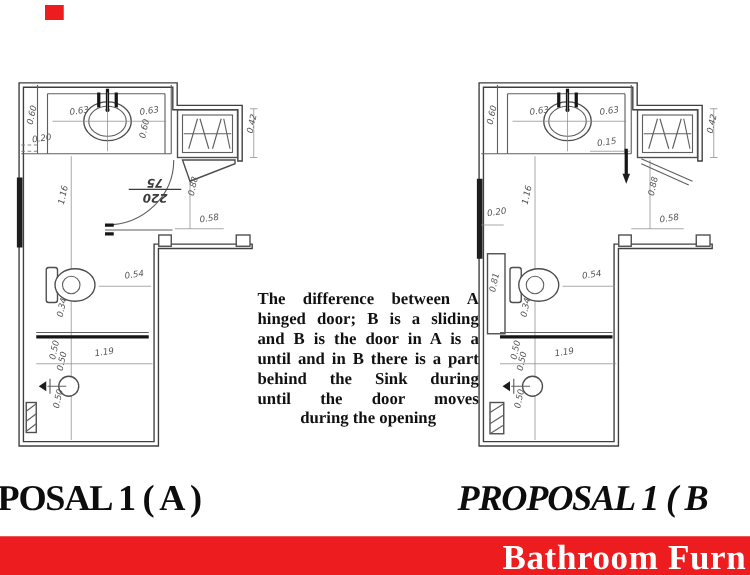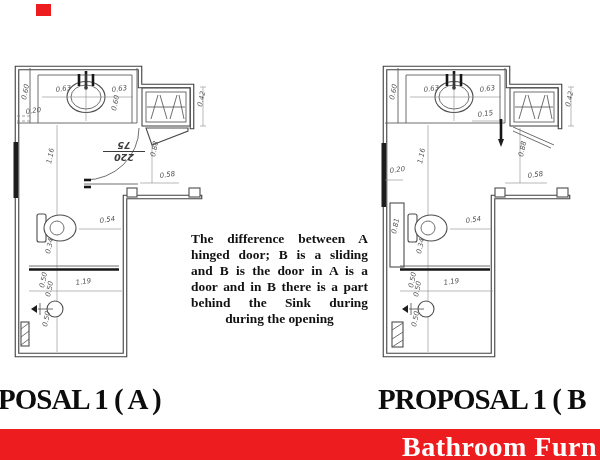--- a/index.html
+++ b/index.html
@@ -14,23 +14,23 @@
   #footer-band{left:0;top:429px;width:600px;height:31px;}
   #footer-brand{
     left:402px;top:431px;white-space:nowrap;
     font-weight:bold;font-size:28px;color:#ffffff;letter-spacing:.5px;
   }
   .plan-title{
     top:383px;white-space:nowrap;font-weight:bold;font-size:29px;color:#0d0d0d;
     letter-spacing:-1px;
   }
   #title-a{left:-2px;}
-  #title-b{left:378px;}
+  #title-b{left:366px;font-style:italic;}
   #description{
-    left:191px;top:231px;width:177px;color:#111;
+    left:206px;top:231px;width:177px;color:#111;
     font-weight:bold;font-size:13.4px;line-height:15.9px;
   }
   #description .dline{text-align:justify;text-align-last:justify;}
   #description .dline.center{text-align:left;text-align-last:center;}
   
   svg .wall-o{stroke:#3f3f3f;stroke-width:4.6;fill:none;stroke-linecap:square;}
   svg .wall-i{stroke:#ffffff;stroke-width:2.4;fill:none;stroke-linecap:square;}
   svg .fix{stroke:#4d4d4d;stroke-width:1.1;fill:#ffffff;}
   svg .thin{stroke:#5f5f5f;stroke-width:.9;fill:none;}
   svg .thin2{stroke:#8c8c8c;stroke-width:.6;fill:none;}
@@ -250,22 +250,23 @@
       <text class="dim" transform="translate(413 288) rotate(-78)">0.50</text>
       <text class="dim" transform="translate(418 297) rotate(-78)">0.50</text>
       <text class="dim" transform="translate(416 327) rotate(-78)">0.50</text>
     </g>
 </svg>
 
 <div id="description" class="abs">
     <div class="dline">The difference between A</div>
     <div class="dline">hinged door; B is a sliding</div>
     <div class="dline">and B is the door in A is a</div>
-    <div class="dline">door and in B there is a part</div>
+    <div class="dline">until and in B there is a part</div>
     <div class="dline">behind the Sink during</div>
+    <div class="dline">until the door moves</div>
     <div class="dline center">during the opening</div>
   </div>
 
 <div id="title-a" class="abs plan-title">POSAL 1 ( A )</div>
 <div id="title-b" class="abs plan-title">PROPOSAL 1 ( B</div>
 
 <div id="footer-band" class="abs" style="background: rgb(236, 28, 31);"></div>
 <div id="footer-brand" class="abs">Bathroom Furn</div>
 
 </body></html>

